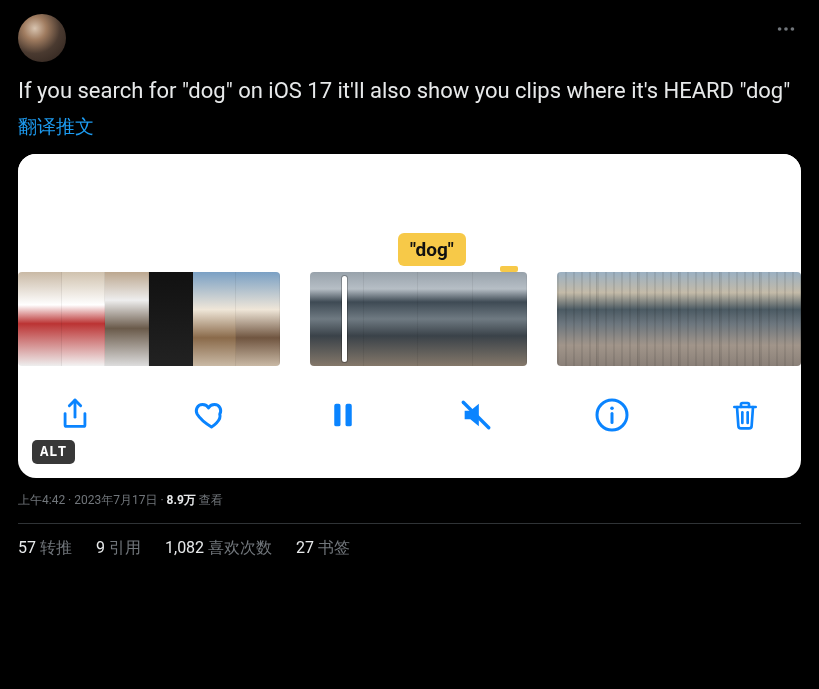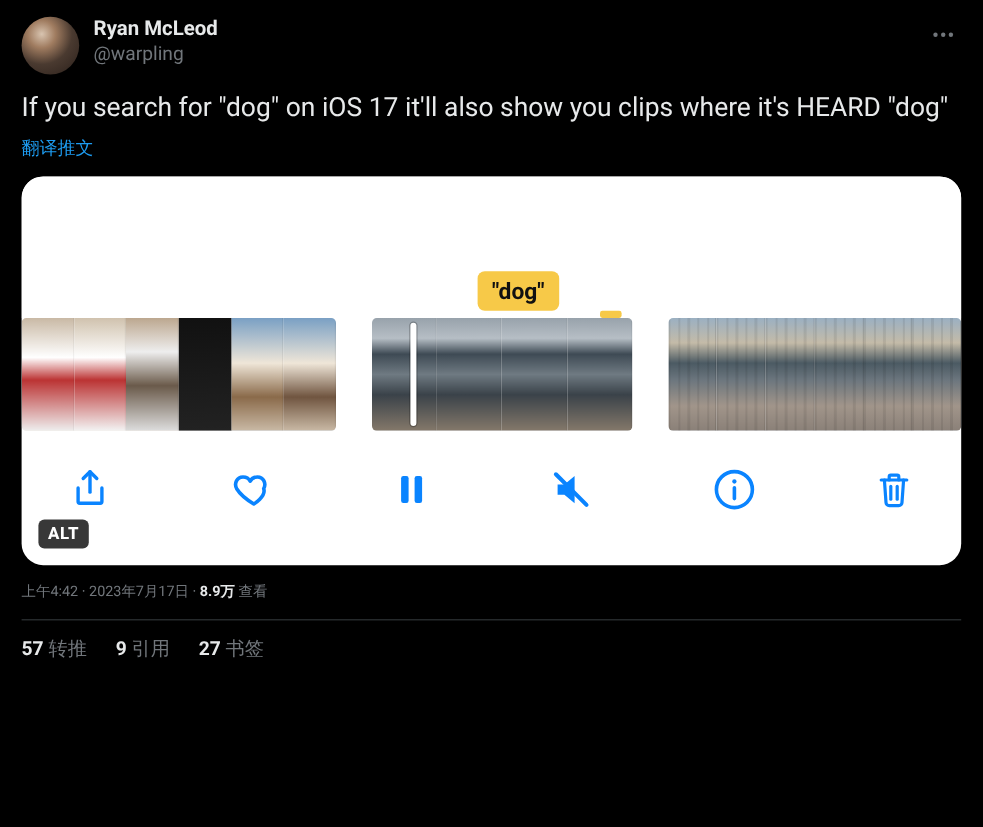--- a/index.html
+++ b/index.html
@@ -38,21 +38,21 @@
   .body-text {
     margin-top: 14px;
     font-size: 22px;
     line-height: 1.35;
     color: #e7e9ea;
     font-weight: 400;
   }
   .translate {
     margin-top: 8px;
     color: #1d9bf0;
-    font-size: 15px;
+    font-size: 19px;
     cursor: pointer;
   }
   .media {
     margin-top: 14px;
     border-radius: 18px;
     background: #fff;
     overflow: hidden;
     position: relative;
     height: 324px;
     width: 100%;
@@ -141,53 +141,50 @@
     position: absolute;
     left: 14px;
     bottom: 14px;
     background: rgba(0,0,0,0.78);
     color: #fff;
     font-weight: 800;
     font-size: 14px;
     padding: 4px 8px;
     border-radius: 5px;
     letter-spacing: .5px;
+    font-family: Liberation Mono, monospace;
   }
 
   .meta {
     margin-top: 14px;
     color: #71767b;
     font-size: 12px;
   }
   .meta .views-num { color: #e7e9ea; font-weight: 700; }
   .divider {
     height: 1px;
     background: #2f3336;
     margin-top: 14px;
   }
   .stats {
     display: flex;
     gap: 24px;
     margin-top: 14px;
     font-size: 16px;
     color: #71767b;
   }
-  .stats .num { color: #e7e9ea; font-weight: 700; margin-right: 4px; }
+  .stats .num { color: #e7e9ea; font-weight: 400; margin-right: 4px; }
 </style>
 </head>
 <body>
 
 <div class="tweet">
 
   <div class="header">
     <div class="avatar"></div>
-    <div class="names">
-      <span class="display-name">Ryan McLeod</span>
-      <span class="handle">@warpling</span>
-    </div>
     <div class="more">
       <svg width="22" height="22" viewBox="0 0 24 24">
           <circle cx="5" cy="12" r="2" fill="currentColor"></circle>
           <circle cx="12" cy="12" r="2" fill="currentColor"></circle>
           <circle cx="19" cy="12" r="2" fill="currentColor"></circle>
         </svg>
     </div>
   </div>
 
   <div class="body-text">If you search for "dog" on iOS 17 it'll also show you clips where it's HEARD "dog"</div>
@@ -274,16 +271,17 @@
 
   <div class="meta">
     <span>上午4:42</span><span> · </span><span>2023年7月17日</span><span> · </span><span class="views-num">8.9万</span><span> 查看</span>
   </div>
 
   <div class="divider"></div>
 
   <div class="stats">
     <span><span class="num">57</span><span>转推</span></span>
     <span><span class="num">9</span><span>引用</span></span>
+    <span><span class="num">1,082</span><span>喜欢次数</span></span>
     <span><span class="num">27</span><span>书签</span></span>
   </div>
 
 </div>
 
 </body></html>

